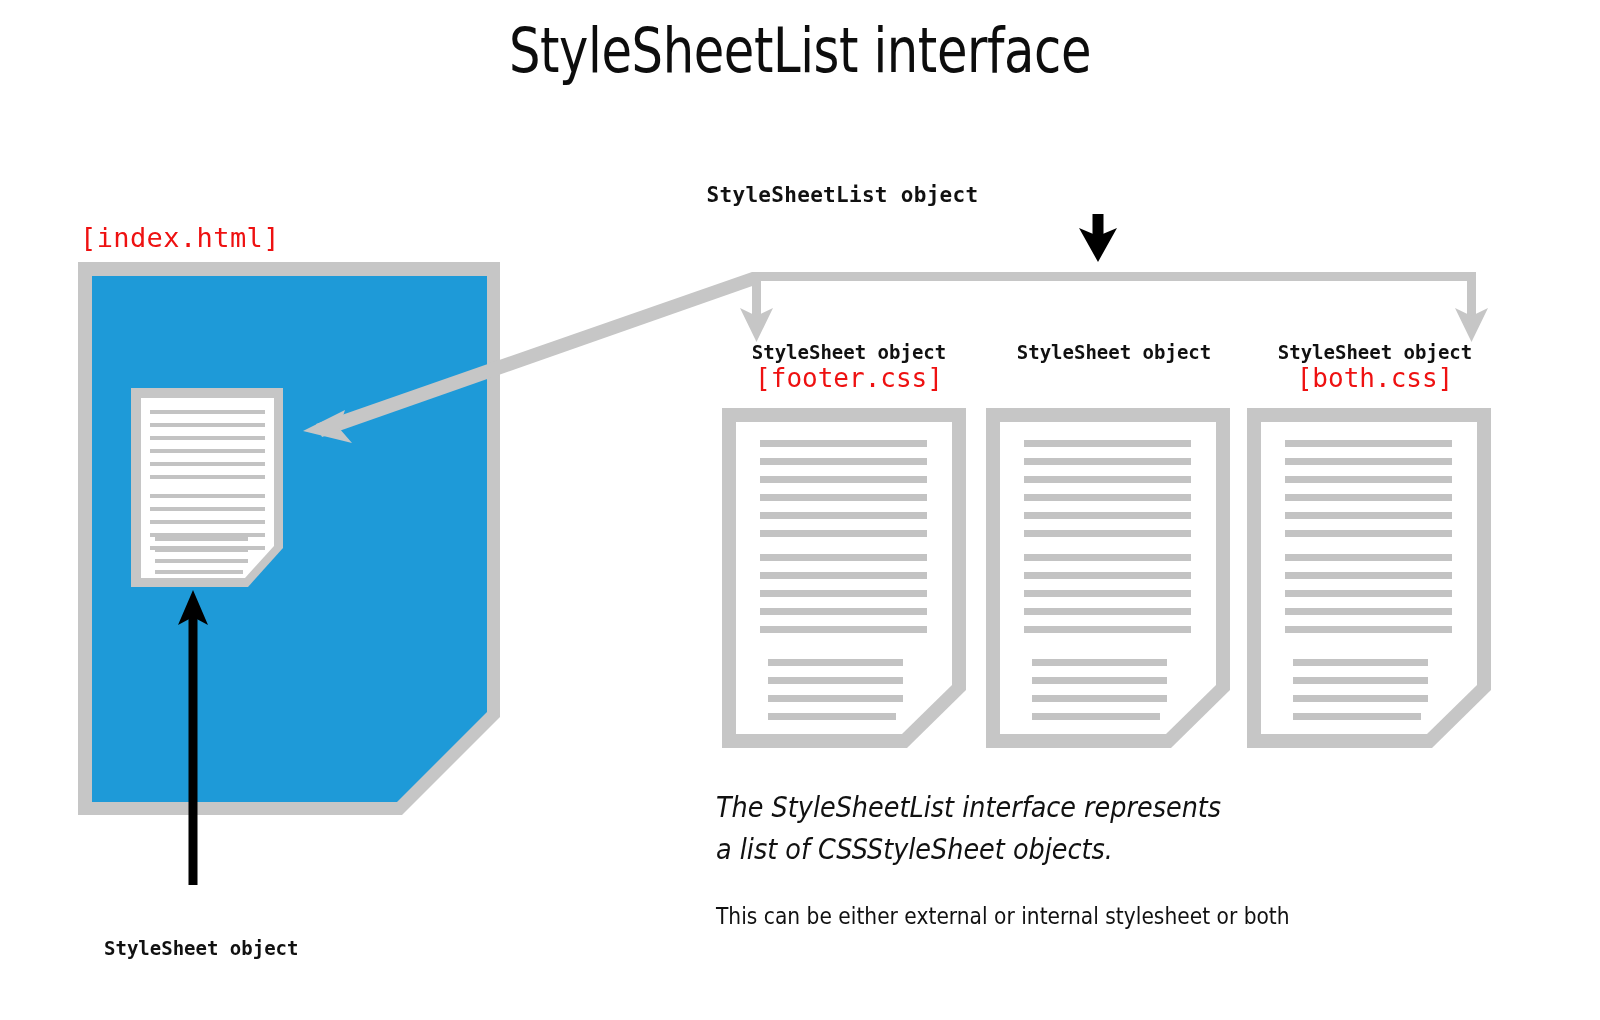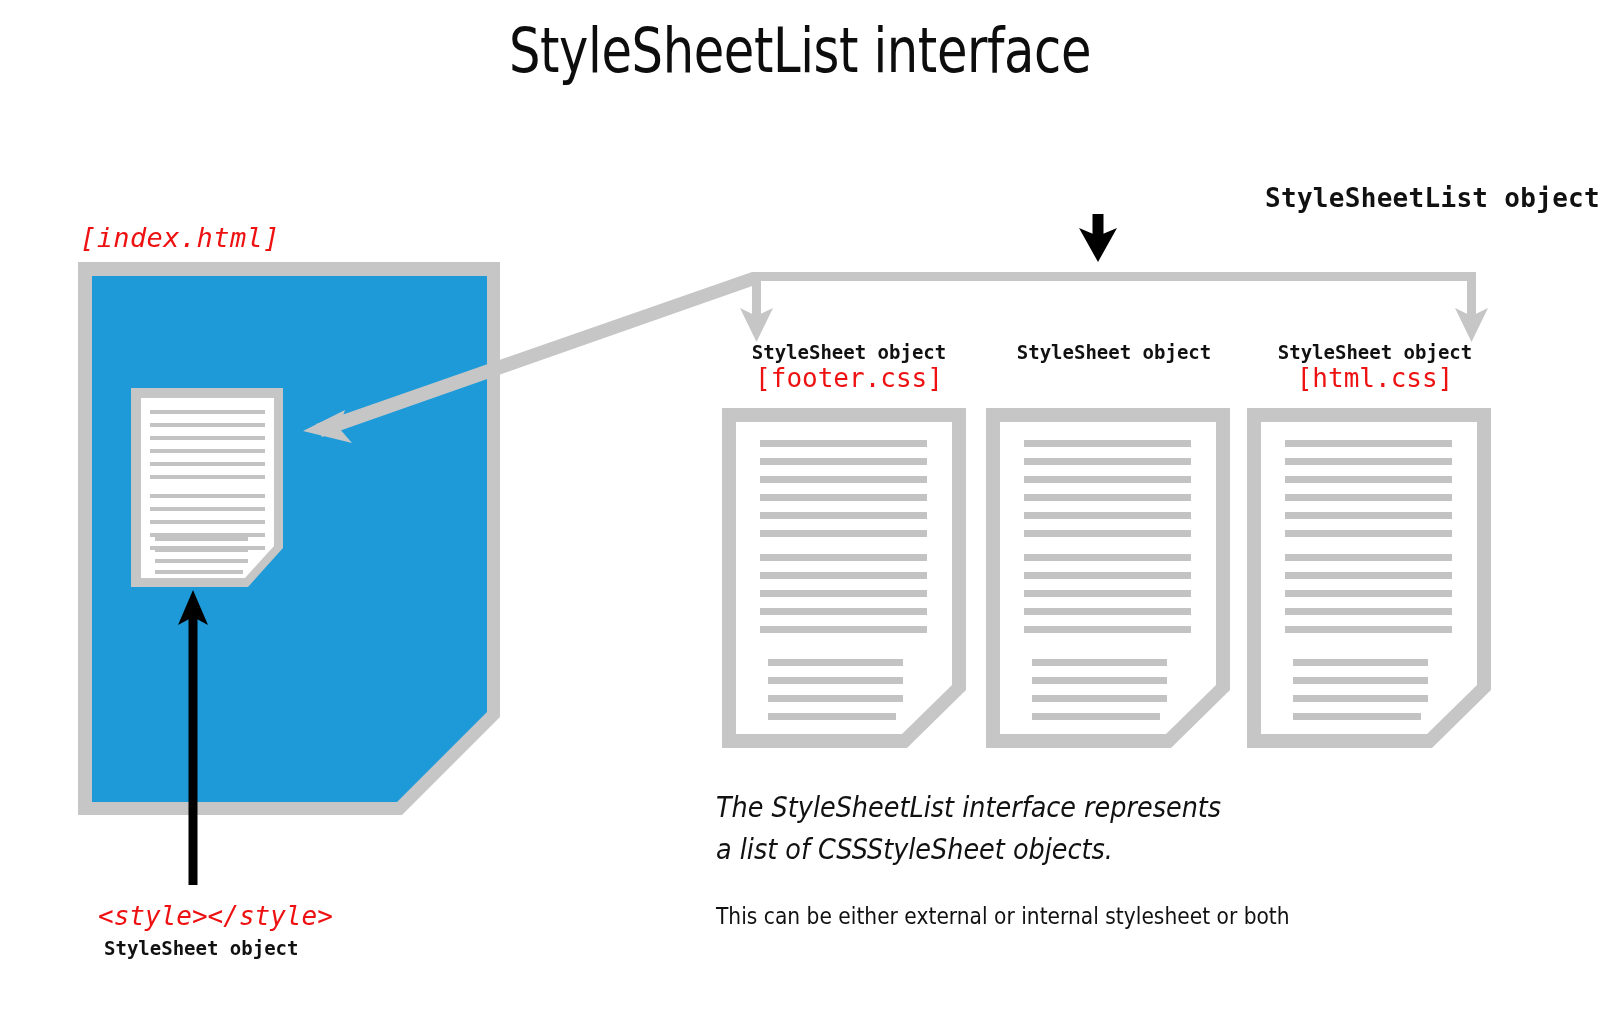--- a/index.html
+++ b/index.html
@@ -45,38 +45,37 @@
     font-family: "DejaVu Sans Mono", "Liberation Mono", monospace;
     font-weight: 700;
     color: #111111;
     white-space: nowrap;
   }
   .mono-red {
     font-family: "DejaVu Sans Mono", "Liberation Mono", monospace;
     font-weight: 400;
     color: #ee1111;
     white-space: nowrap;
-    font-style: italic;
   }
 
   #label-index-html {
     position: absolute;
     left: 80px;
     top: 222px;
     font-size: 27px;
     letter-spacing: 0.4px;
   }
 
   #label-stylesheetlist-object {
     position: absolute;
     left: 0;
     top: 183px;
     width: 1600px;
-    text-align: right;
-    font-size: 26px;
+    text-align: center;
+    font-size: 21px;
     letter-spacing: 0.3px;
   }
   #label-stylesheetlist-object .inner { display: inline-block; margin-left: 85px; }
 
   
   .sheet-caption {
     position: absolute;
     text-align: center;
     white-space: nowrap;
   }
@@ -297,24 +296,23 @@
     <span class="obj">StyleSheet object</span>
     <span class="file">[footer.css]</span>
   </div>
 
   <div id="caption-header" class="sheet-caption">
     <span class="obj">StyleSheet object</span>
   </div>
 
   <div id="caption-main" class="sheet-caption">
     <span class="obj">StyleSheet object</span>
-    <span class="file">[html.css]</span>
-  </div>
-
-  <div id="label-style-tag" class="mono-red">&lt;style&gt;&lt;/style&gt;</div>
+    <span class="file">[both.css]</span>
+  </div>
+
 
   <div id="label-style-object" class="mono">StyleSheet object</div>
 
   <div id="desc-italic">
     <div>The StyleSheetList interface represents</div>
     <div>a list of CSSStyleSheet objects.</div>
   </div>
 
   <div id="desc-note">This can be either external or internal stylesheet or both</div>
 

